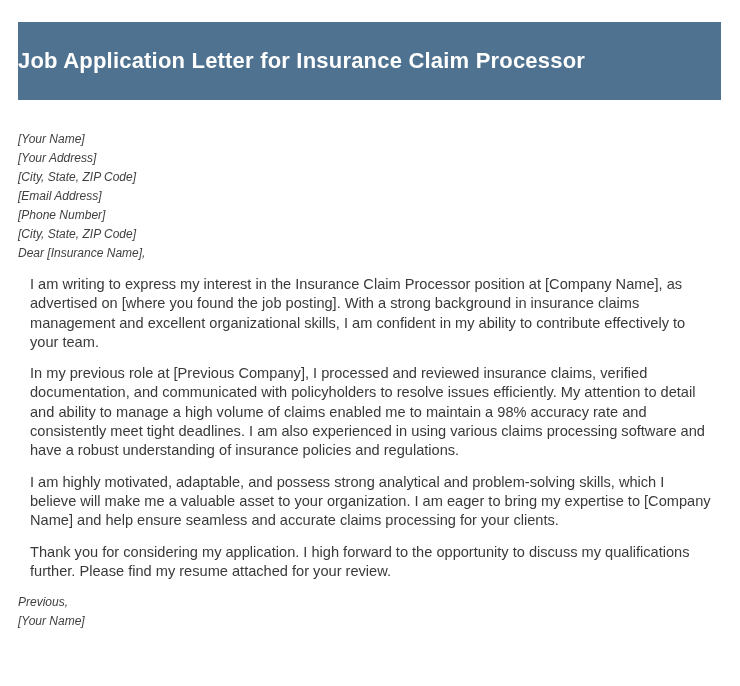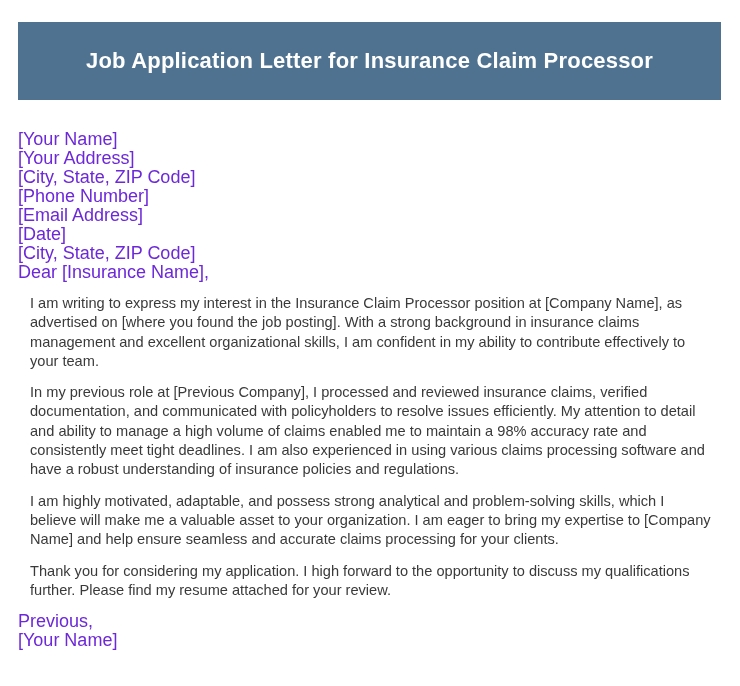--- a/index.html
+++ b/index.html
@@ -23,41 +23,41 @@
   }
   .header-band {
     position: absolute;
     left: 18px;
     top: 22px;
     width: 703px;
     height: 78px;
     background: #4f7290;
     display: flex;
     align-items: center;
-    justify-content: center;
   }
   .header-title {
     color: #ffffff;
     font-size: 22px;
     font-weight: bold;
     letter-spacing: 0.2px;
     text-align: center;
     line-height: 1.2;
   }
   .body-area {
     position: absolute;
     left: 18px;
     top: 130px;
     width: 706px;
   }
   .line {
-    font-size: 18px;
+    font-size: 12px;
     line-height: 19px;
-    color: #6d28d9;
+    color: #404040;
     white-space: pre-wrap;
+    font-style: italic;
   }
   .para {
     font-size: 14.6px;
     line-height: 19.3px;
     color: #3a3a3a;
     margin: 12px;
     text-align: left;
   }
 </style>
 </head>
@@ -67,23 +67,22 @@
 
   <div class="header-band">
     <div class="header-title">Job Application Letter for Insurance Claim Processor</div>
   </div>
 
   <div class="body-area">
 
     <div class="line">[Your Name]</div>
     <div class="line">[Your Address]</div>
     <div class="line">[City, State, ZIP Code]</div>
+    <div class="line">[Email Address]</div>
     <div class="line">[Phone Number]</div>
-    <div class="line">[Email Address]</div>
-    <div class="line">[Date]</div>
     <div class="line">[City, State, ZIP Code]</div>
 
     <div class="line">Dear [Insurance Name],</div>
 
     <p class="para">I am writing to express my interest in the Insurance Claim Processor position at [Company Name], as advertised on [where you found the job posting]. With a strong background in insurance claims management and excellent organizational skills, I am confident in my ability to contribute effectively to your team.</p>
     <p class="para">In my previous role at [Previous Company], I processed and reviewed insurance claims, verified documentation, and communicated with policyholders to resolve issues efficiently. My attention to detail and ability to manage a high volume of claims enabled me to maintain a 98% accuracy rate and consistently meet tight deadlines. I am also experienced in using various claims processing software and have a robust understanding of insurance policies and regulations.</p>
     <p class="para">I am highly motivated, adaptable, and possess strong analytical and problem-solving skills, which I believe will make me a valuable asset to your organization. I am eager to bring my expertise to [Company Name] and help ensure seamless and accurate claims processing for your clients.</p>
     <p class="para">Thank you for considering my application. I high forward to the opportunity to discuss my qualifications further. Please find my resume attached for your review.</p>
 
     <div class="line">Previous,</div>

